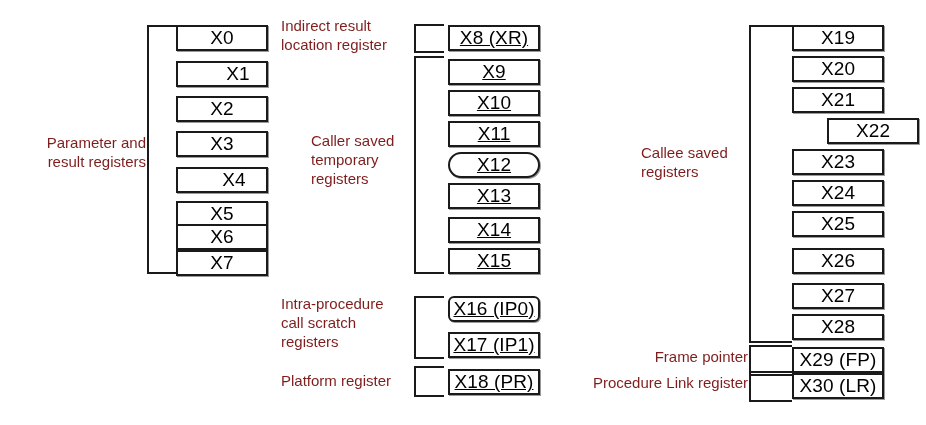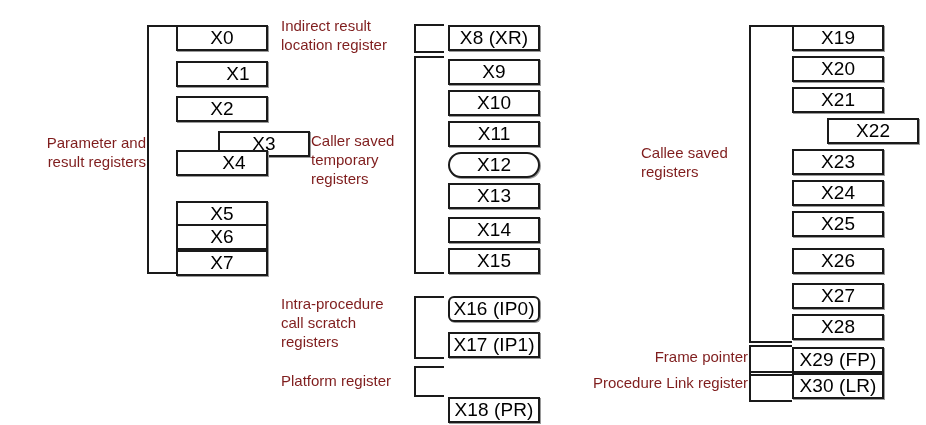--- a/index.html
+++ b/index.html
@@ -30,21 +30,21 @@
     background: #ffffff;
     box-shadow: 1px 1px 0 #9a9a9a;
     height: 26px;
     line-height: 22px;
     text-align: center;
     font-size: 19px;
     letter-spacing: 0.1px;
     white-space: nowrap;
   }
   .col-a .reg-box, .reg-box.w-a { left: 176px; width: 92px; }
-  .col-b .reg-box, .reg-box.w-b { left: 448px; width: 92px; }
+  .col-b .reg-box, .reg-box.w-b { left: 448px; width: 92px; text-decoration: underline; }
   .col-c .reg-box, .reg-box.w-c { left: 792px; width: 92px; }
 
   
   .label {
     position: absolute;
     font-size: 15px;
     line-height: 19px;
     white-space: pre-line;
     color: #7f1d1d;
   }
@@ -69,22 +69,22 @@
 <div id="canvas">
 
   <div class="bracket" style="left:147px; top:25px; width:29px; height:249px;"></div>
 
   <div class="label lalign" style="left:22px; top:133px; width:124px;text-align:right;">Parameter and
 result registers</div>
 
   <div class="reg-box w-a" style="top:25px;">X0</div>
   <div class="reg-box w-a" style="top:61px;padding-left:32px;">X1</div>
   <div class="reg-box w-a" style="top:96px;">X2</div>
-  <div class="reg-box w-a" style="top:131px;margin-left:42px;">X3</div>
-  <div class="reg-box w-a" style="top:150px;padding-left:24px;">X4</div>
+  <div class="reg-box w-a" style="top:131px;">X3</div>
+  <div class="reg-box w-a" style="top:167px;padding-left:24px;">X4</div>
   <div class="reg-box w-a" style="top:201px;">X5</div>
   <div class="reg-box w-a" style="top:224px;">X6</div>
   <div class="reg-box w-a" style="top:250px;">X7</div>
 
   <div class="label lalign" style="left:281px; top:16px; width:132px;">Indirect result
 location register</div>
 
   <div class="bracket" style="left:414px; top:24px; width:30px; height:29px;"></div>
 
   <div class="reg-box w-b" style="top:25px;">X8 (XR)</div>
@@ -109,21 +109,21 @@
 
   <div class="bracket" style="left:414px; top:296px; width:30px; height:63px;"></div>
 
   <div class="reg-box w-b" style="top:296px;border-radius:6px;">X16 (IP0)</div>
   <div class="reg-box w-b" style="top:332px;">X17 (IP1)</div>
 
   <div class="label lalign" style="left:281px; top:371px; width:135px;">Platform register</div>
 
   <div class="bracket" style="left:414px; top:366px; width:30px; height:31px;"></div>
 
-  <div class="reg-box w-b" style="top:369px;margin-top:28px;">X18 (PR)</div>
+  <div class="reg-box w-b" style="top:369px;">X18 (PR)</div>
 
   <div class="label lalign" style="left:641px; top:143px; width:112px;">Callee saved
 registers</div>
 
   <div class="bracket" style="left:749px; top:25px; width:43px; height:318px;"></div>
 
   <div class="reg-box w-c" style="top:25px;">X19</div>
   <div class="reg-box w-c" style="top:56px;">X20</div>
   <div class="reg-box w-c" style="top:87px;">X21</div>
   <div class="reg-box w-c" style="top:118px;margin-left:35px;">X22</div>

